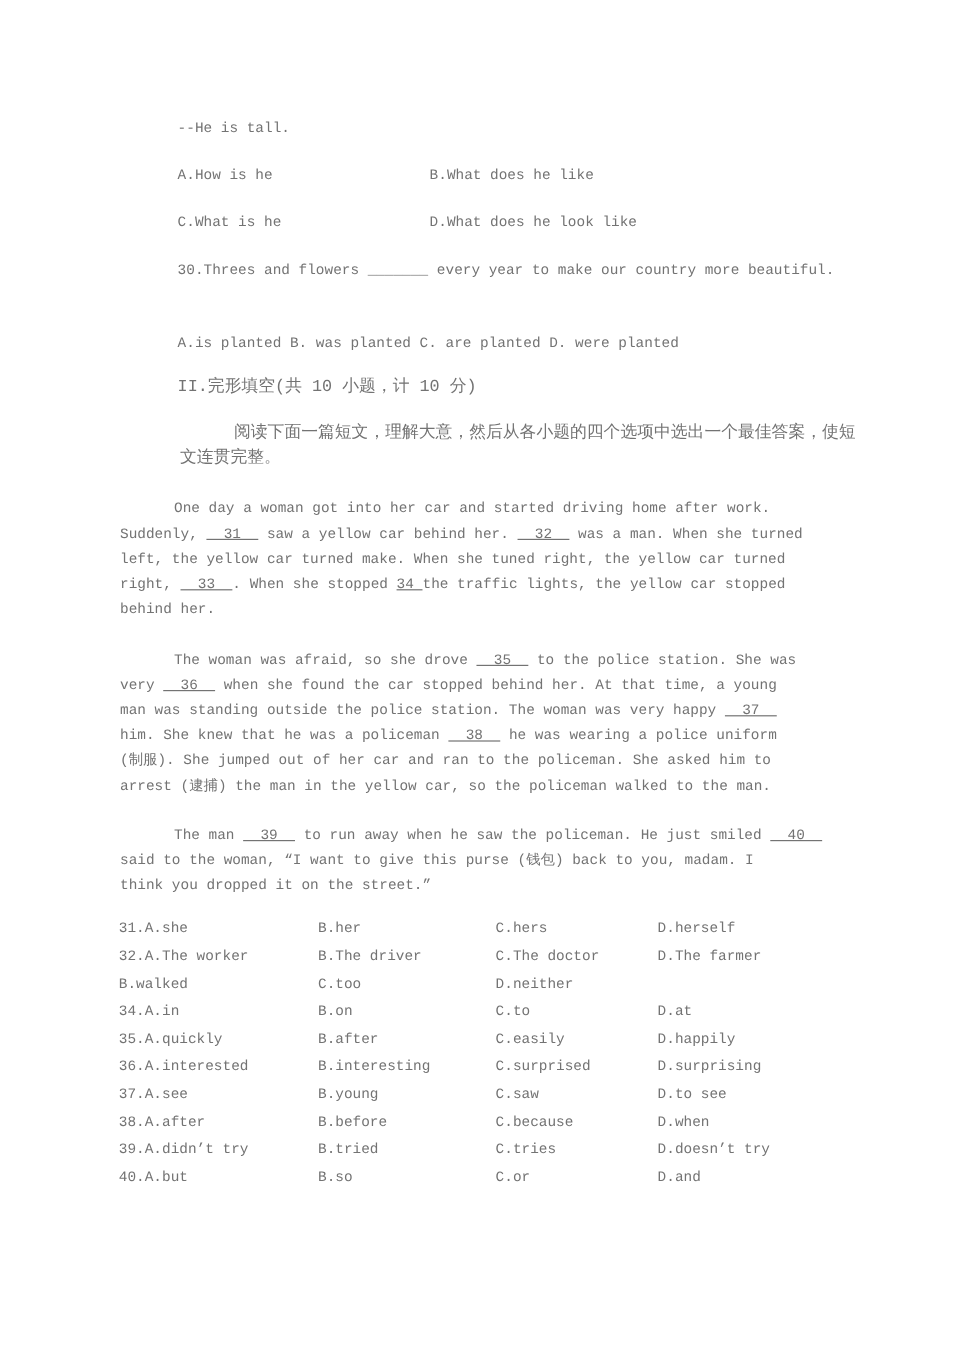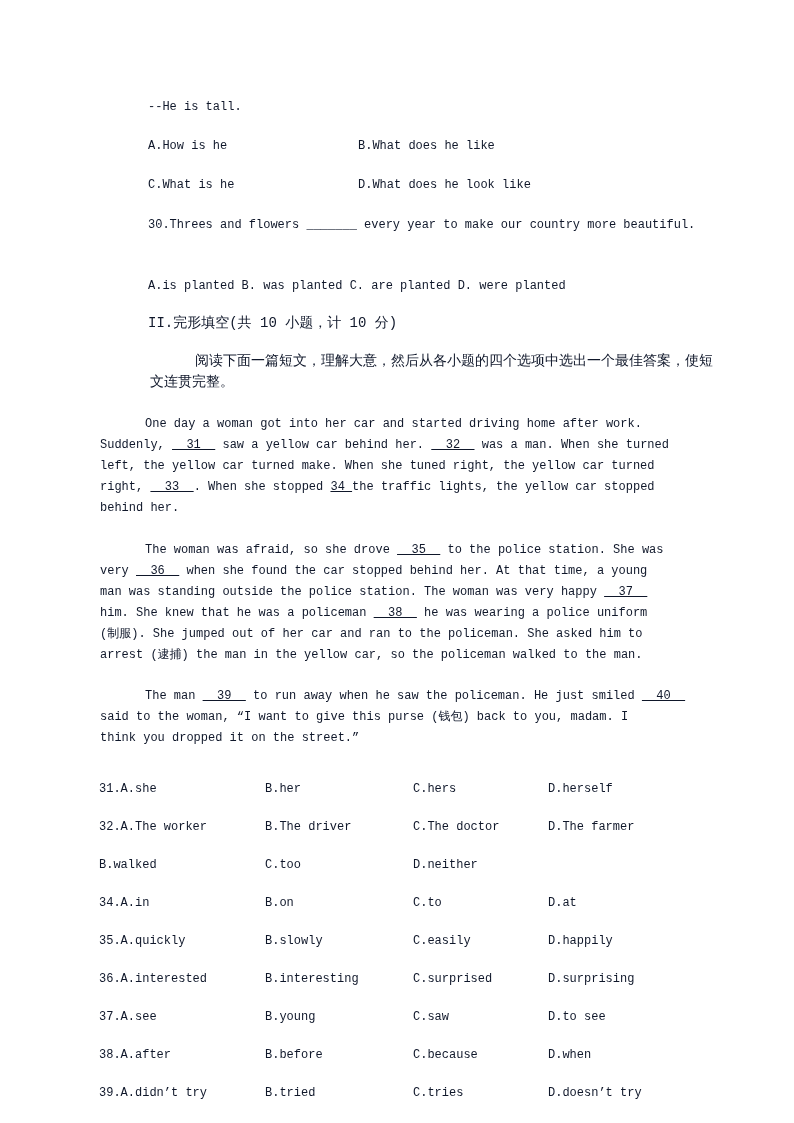--- a/index.html
+++ b/index.html
@@ -5,21 +5,21 @@
   html, body {
     margin: 0;
     padding: 0;
     background: #ffffff;
   }
   .page {
     position: relative;
     width: 794px;
     height: 1123px;
     background: #ffffff;
-    color: #0f172a;
+    color: #737373;
     font-family: "Liberation Mono", "DejaVu Sans Mono", monospace;
     font-size: 12px;
     overflow: hidden;
   }
   .abs { position: absolute; }
   .line {
     white-space: pre;
     height: 21px;
     line-height: 21px;
   }
@@ -37,21 +37,20 @@
     white-space: pre;
     height: 21px;
     line-height: 21px;
   }
   .crow {
     display: grid;
     grid-template-columns: 166px 148px 135px auto;
     height: 23px;
     line-height: 23px;
     white-space: pre;
-    margin-top: 15px;
   }
   .ccell { overflow: hidden; }
 
   
   .pos-q29-stem   { left: 148px; top: 97px;  }
   .pos-q29-ab     { left: 148px; top: 136px; width: 560px; }
   .pos-q29-cd     { left: 148px; top: 175px; width: 560px; }
   .pos-q30-stem   { left: 148px; top: 215px; }
   .pos-q30-opts   { left: 148px; top: 276px; }
   .pos-sec-title  { left: 148px; top: 313px; height: 21px; line-height: 21px; white-space: pre; }
@@ -110,21 +109,21 @@
       <div class="line">The man <span class="u">  39  </span> to run away when he saw the policeman. He just smiled <span class="u">  40  </span></div>
       <div class="line">said to the woman, “I want to give this purse (钱包) back to you, madam. I</div>
       <div class="line">think you dropped it on the street.”</div>
     </div>
 
   <div class="abs pos-cloze">
       <div class="crow"><div class="ccell">31.A.she</div><div class="ccell">B.her</div><div class="ccell">C.hers</div><div class="ccell">D.herself</div></div>
       <div class="crow"><div class="ccell">32.A.The worker</div><div class="ccell">B.The driver</div><div class="ccell">C.The doctor</div><div class="ccell">D.The farmer</div></div>
       <div class="crow"><div class="ccell">B.walked</div><div class="ccell">C.too</div><div class="ccell">D.neither</div></div>
       <div class="crow"><div class="ccell">34.A.in</div><div class="ccell">B.on</div><div class="ccell">C.to</div><div class="ccell">D.at</div></div>
-      <div class="crow"><div class="ccell">35.A.quickly</div><div class="ccell">B.slowly</div><div class="ccell">C.easily</div><div class="ccell">D.happily</div></div>
+      <div class="crow"><div class="ccell">35.A.quickly</div><div class="ccell">B.after</div><div class="ccell">C.easily</div><div class="ccell">D.happily</div></div>
       <div class="crow"><div class="ccell">36.A.interested</div><div class="ccell">B.interesting</div><div class="ccell">C.surprised</div><div class="ccell">D.surprising</div></div>
       <div class="crow"><div class="ccell">37.A.see</div><div class="ccell">B.young</div><div class="ccell">C.saw</div><div class="ccell">D.to see</div></div>
       <div class="crow"><div class="ccell">38.A.after</div><div class="ccell">B.before</div><div class="ccell">C.because</div><div class="ccell">D.when</div></div>
       <div class="crow"><div class="ccell">39.A.didn’t try</div><div class="ccell">B.tried</div><div class="ccell">C.tries</div><div class="ccell">D.doesn’t try</div></div>
       <div class="crow"><div class="ccell">40.A.but</div><div class="ccell">B.so</div><div class="ccell">C.or</div><div class="ccell">D.and</div></div>
     </div>
 
 </div>
 
 </body></html>

